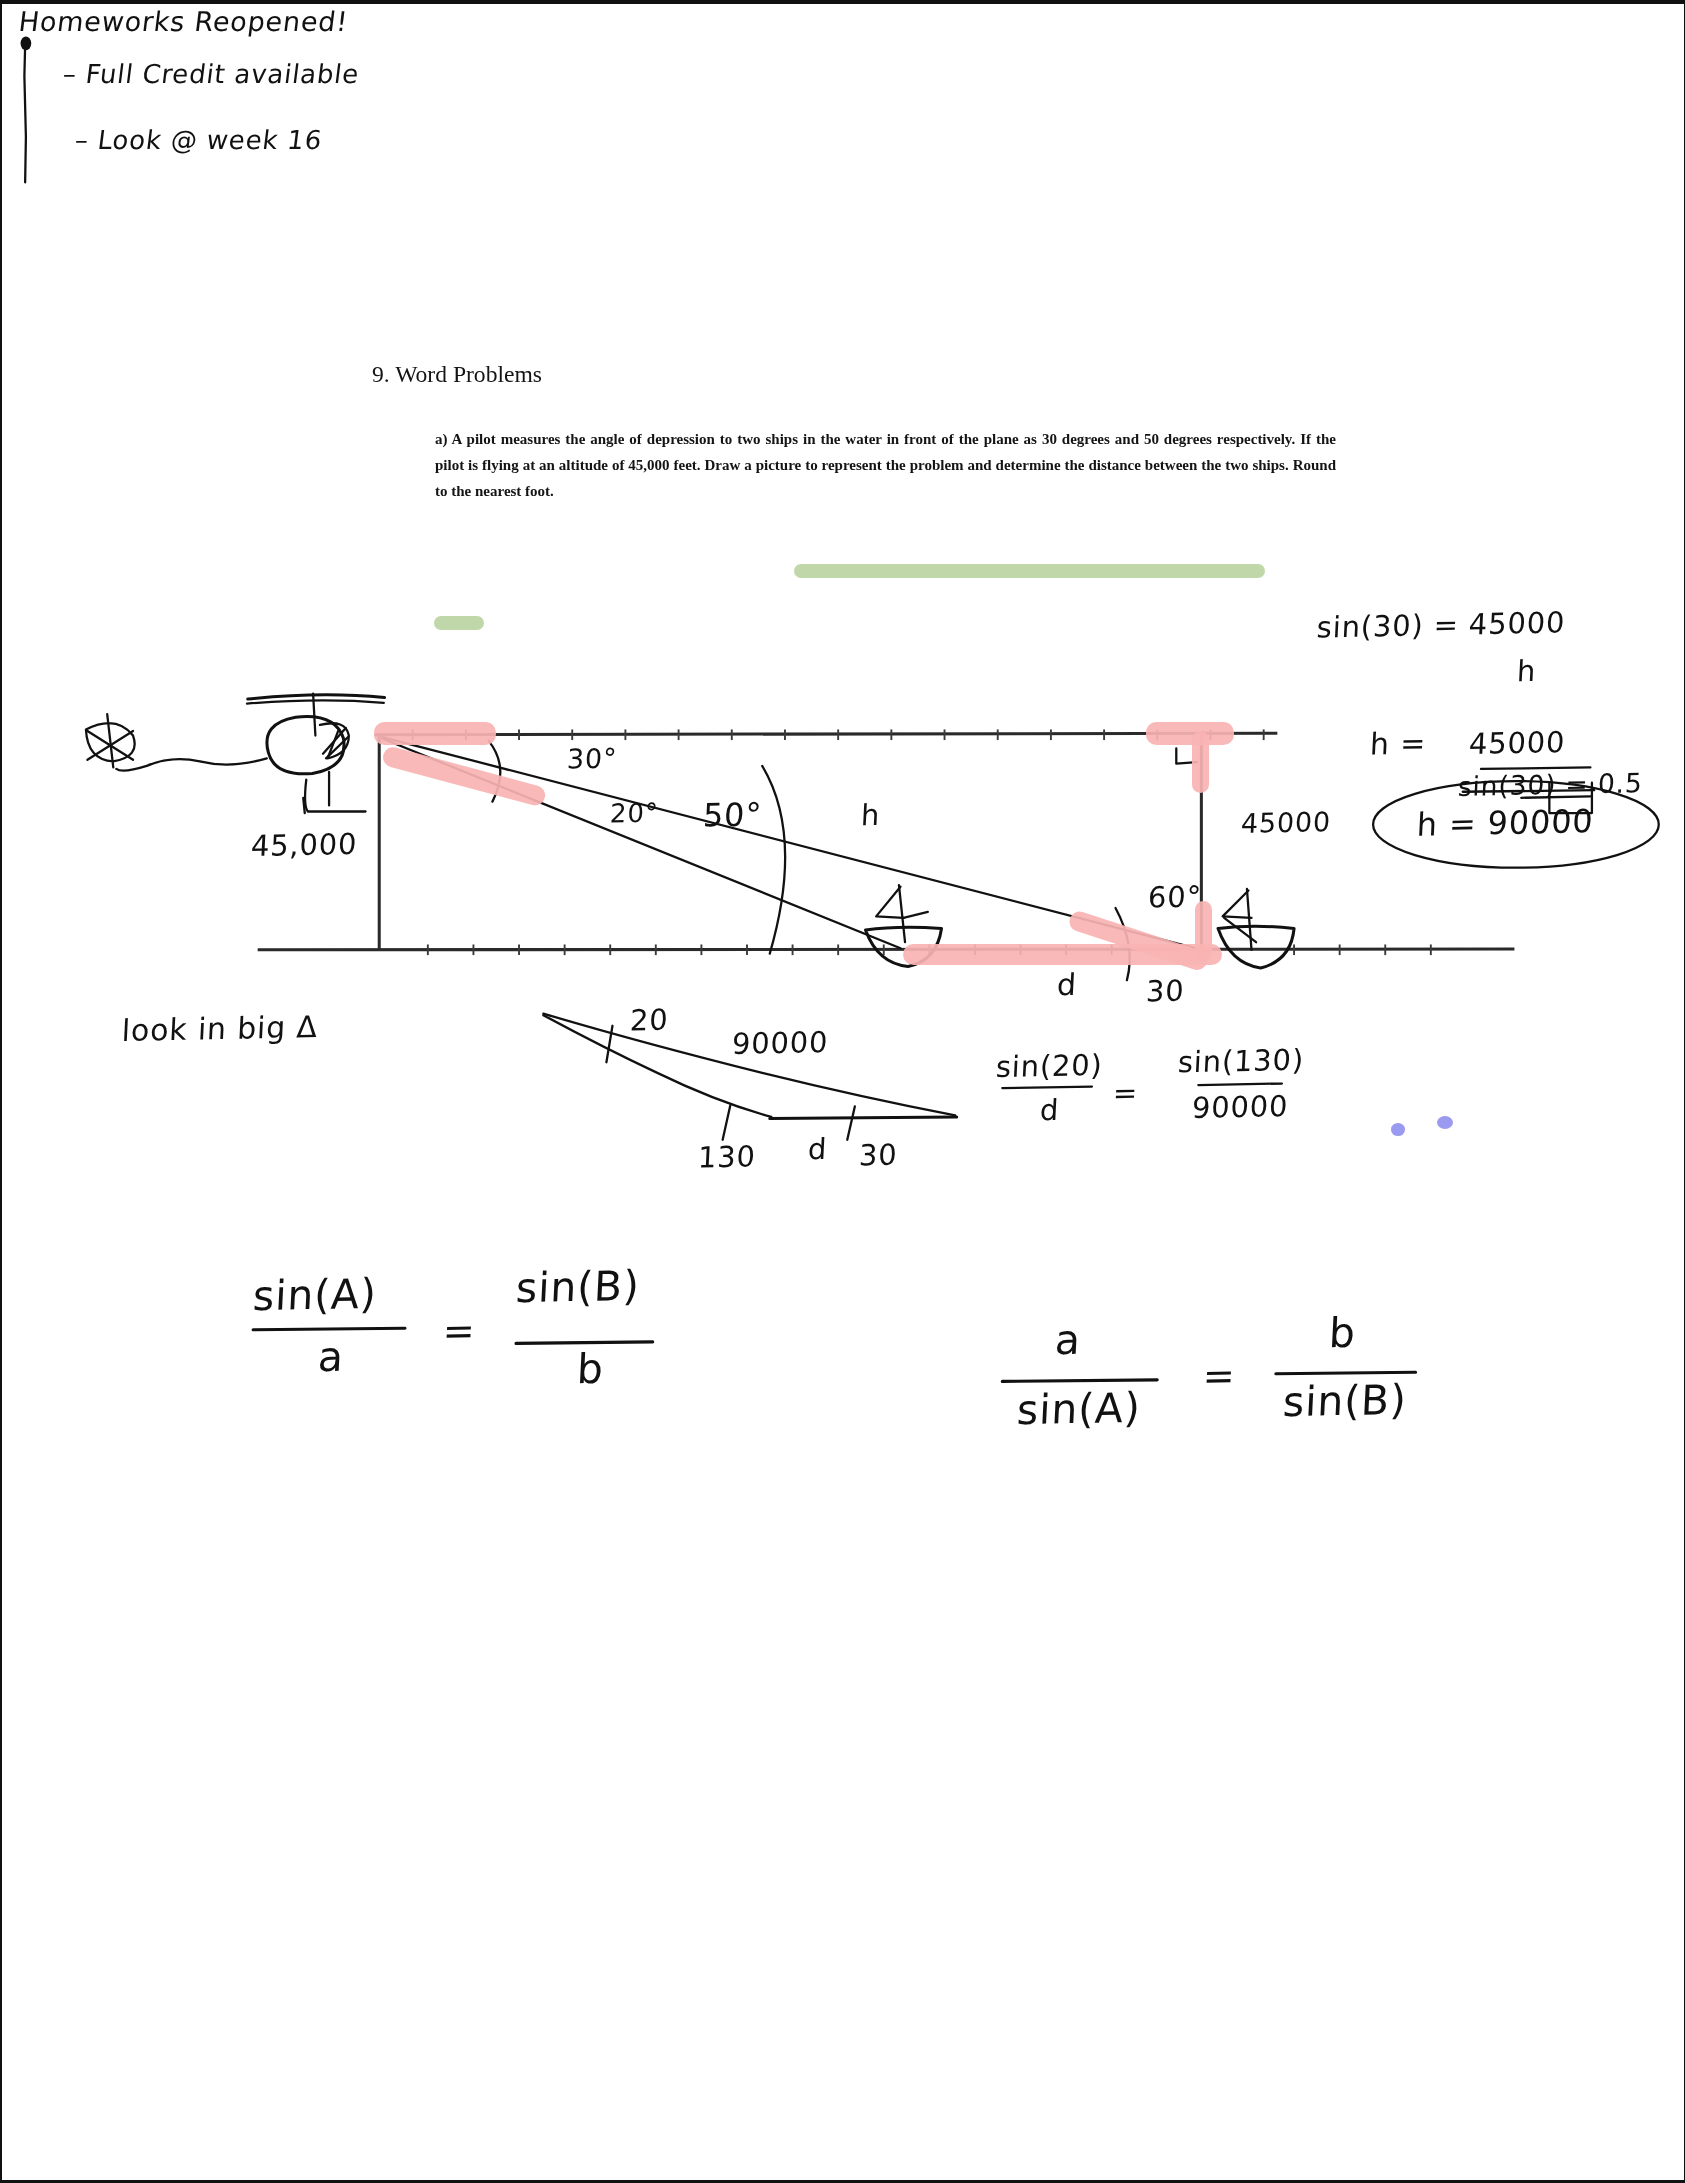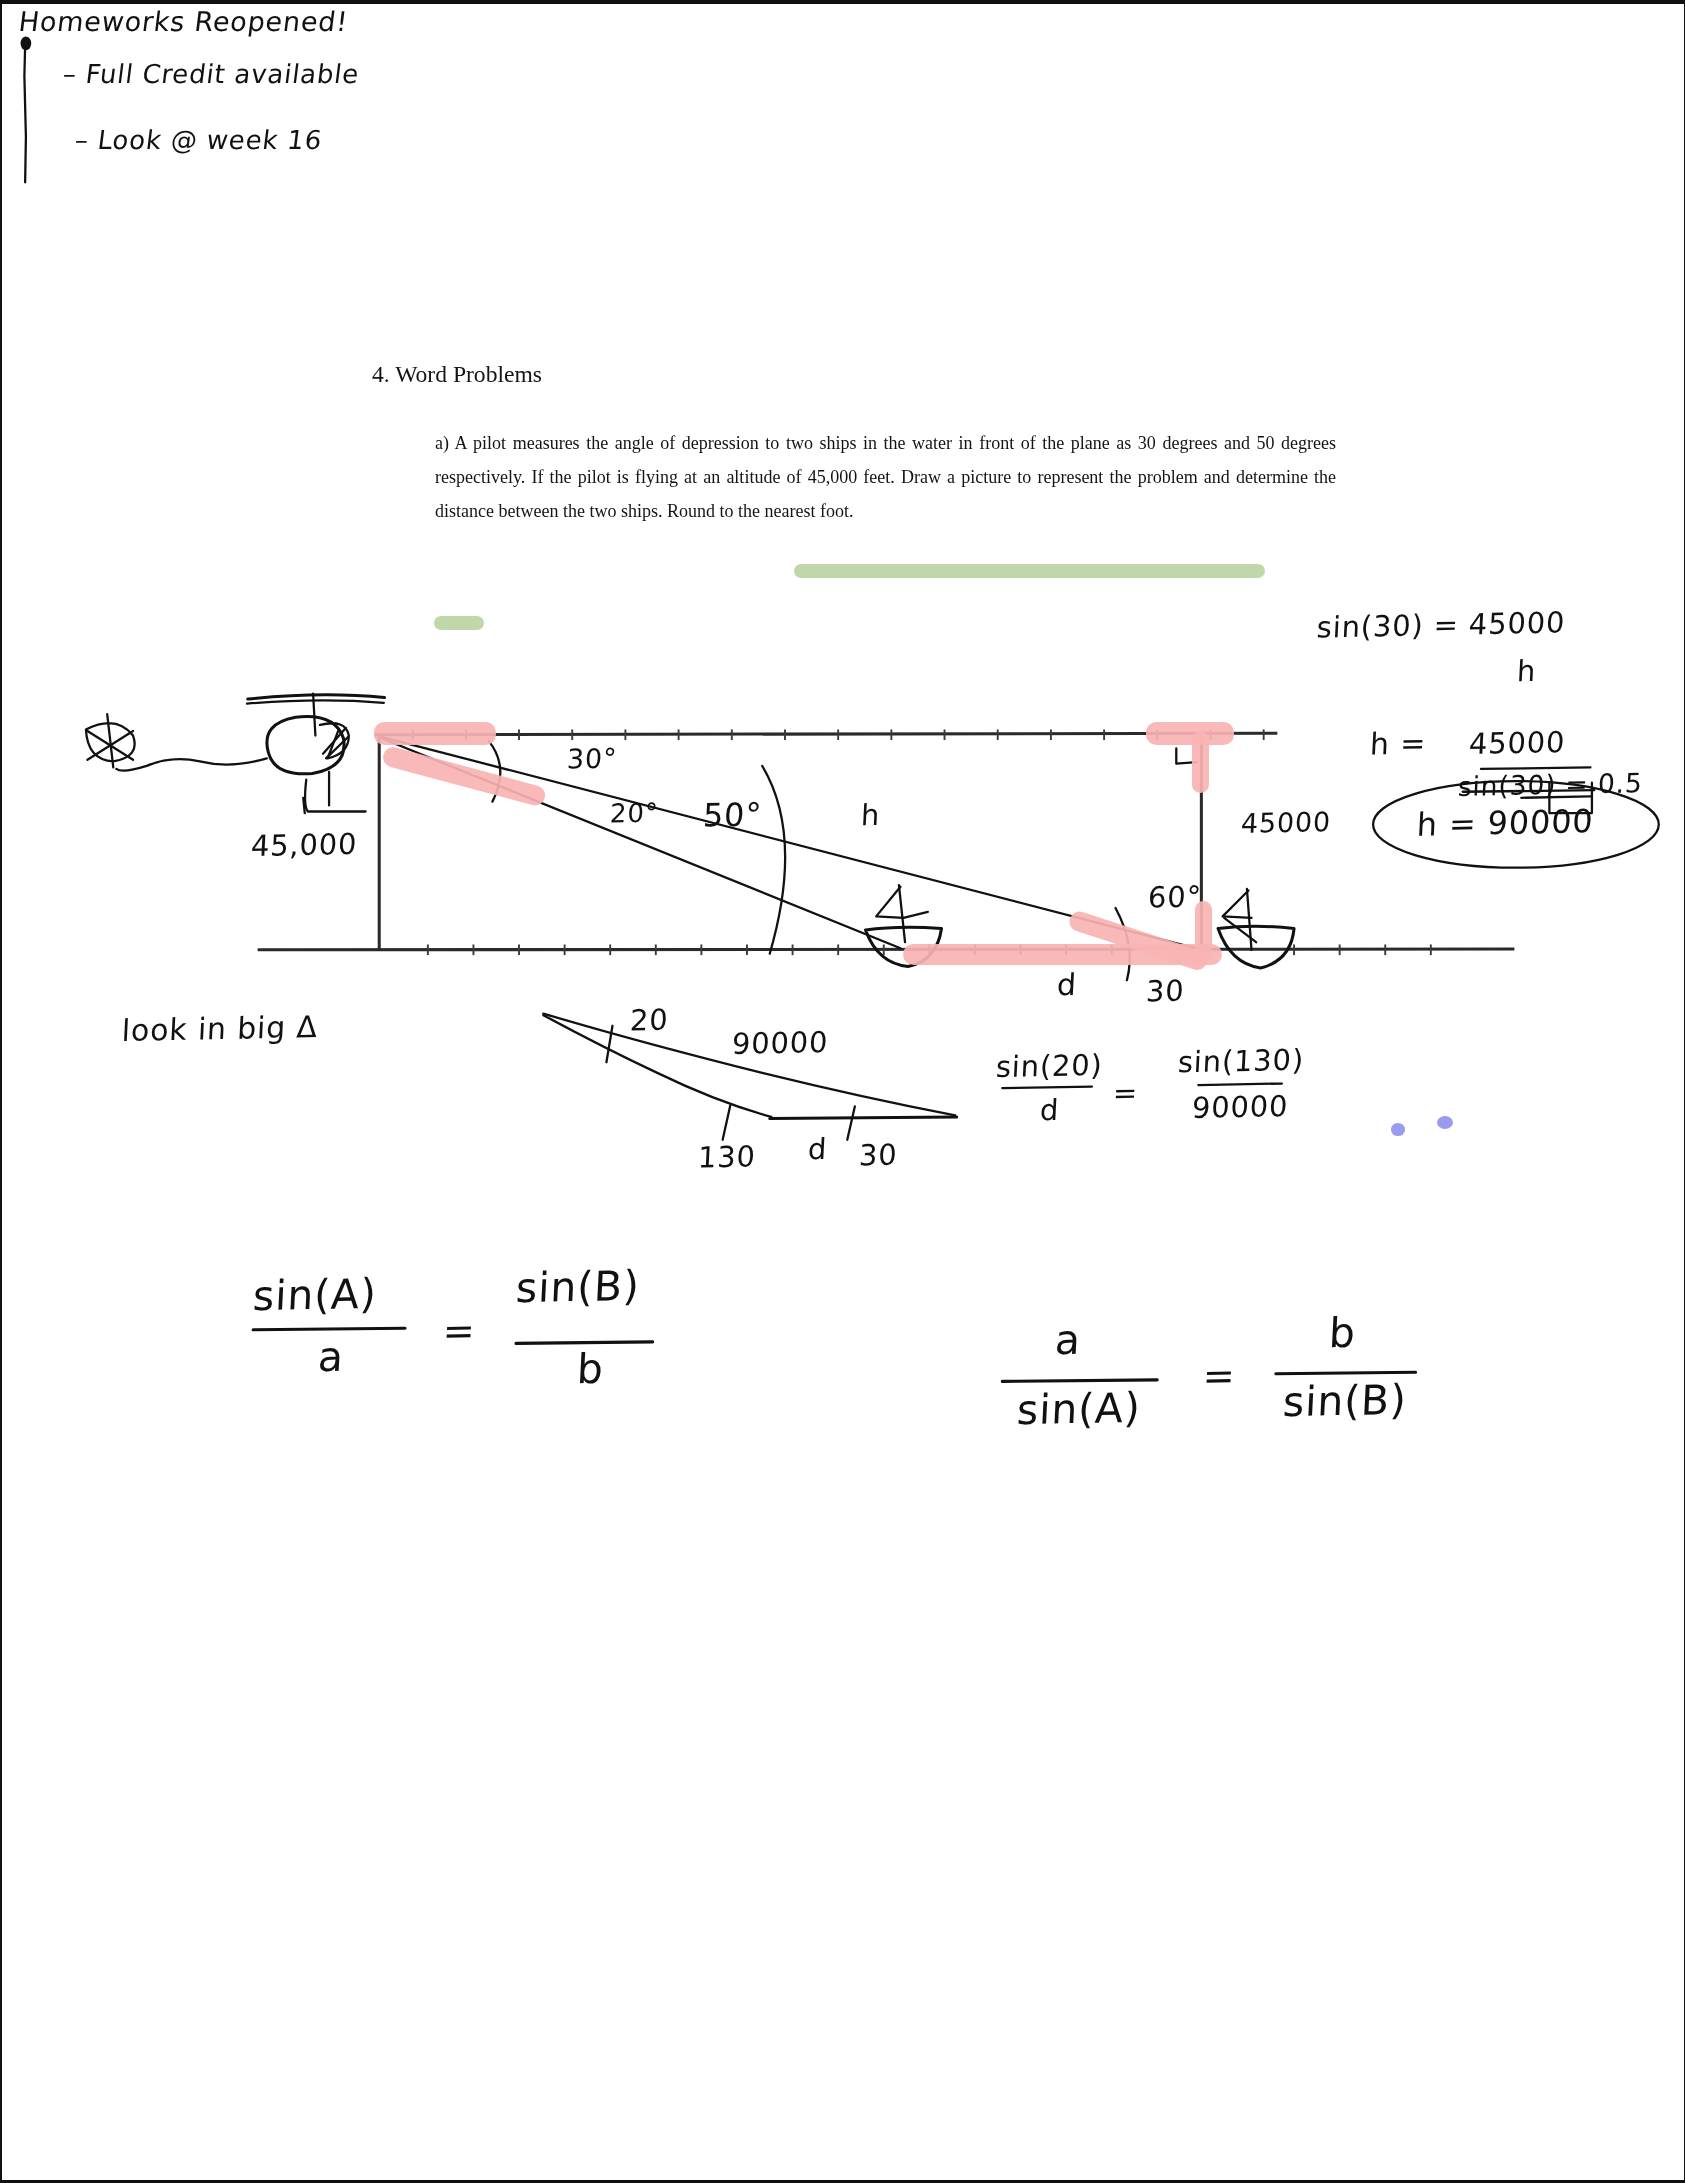--- a/index.html
+++ b/index.html
@@ -48,24 +48,25 @@
   
   .printed {
     position: absolute;
     font-family: "Liberation Serif", serif;
     color: #141414;
   }
   .prob-title {
     font-size: 23.6px;
   }
   .prob-body {
-    font-size: 18px;
-    line-height: 34px;
+    font-size: 15px;
+    line-height: 26px;
     width: 901px;
     text-align: justify;
+    font-weight: bold;
   }
 
   
   .hl {
     position: absolute;
     border-radius: 10.6px;
     pointer-events: none;
   }
   .hl-green { background: #b9d4a0; opacity: .9; }
   .hl-pink  { background: #f8b3b3; opacity: .92; }
@@ -224,21 +225,21 @@
 
     <path class="ink ink-med" d="M 1316 1818 L 1520 1816"></path>
     <path class="ink ink-med" d="M 1676 1808 L 1860 1806"></path>
 
   </svg>
 
   <div class="hand slant" style="left:16.7px; top:6px; font-size:27px;">Homeworks Reopened!</div>
   <div class="hand slant" style="left:61px; top:59px; font-size:26px;">– Full Credit available</div>
   <div class="hand slant" style="left:73px; top:125px; font-size:26px;">– Look @  week 16</div>
 
-  <div class="printed prob-title" style="left:370px; top:361px;">4.  Word Problems</div>
+  <div class="printed prob-title" style="left:370px; top:361px;">9.  Word Problems</div>
 
   <div class="printed prob-body" style="left:433px; top:426px;">
     <span>a) A pilot measures the angle of depression to two ships in the water in front of the plane as 30 degrees and 50 degrees respectively.  If the pilot is flying at an altitude of 45,000 feet.  Draw a picture to represent the problem and determine the distance between the two ships. Round to the nearest foot.</span>
   </div>
 
   <div class="hl hl-green" style="left:792px; top:564px; width:471px; height:14.4px;"></div>
   <div class="hl hl-green" style="left:432px; top:616px; width:50px; height:13.7px;"></div>
 
   <div class="hl hl-pink" style="left:372px; top:722px; width:122px; height:23px;"></div>
   <div class="hl hl-pink" style="left:384px; top:745px; width:167px; height:20px; transform:rotate(15deg); transform-origin:left top;"></div>

